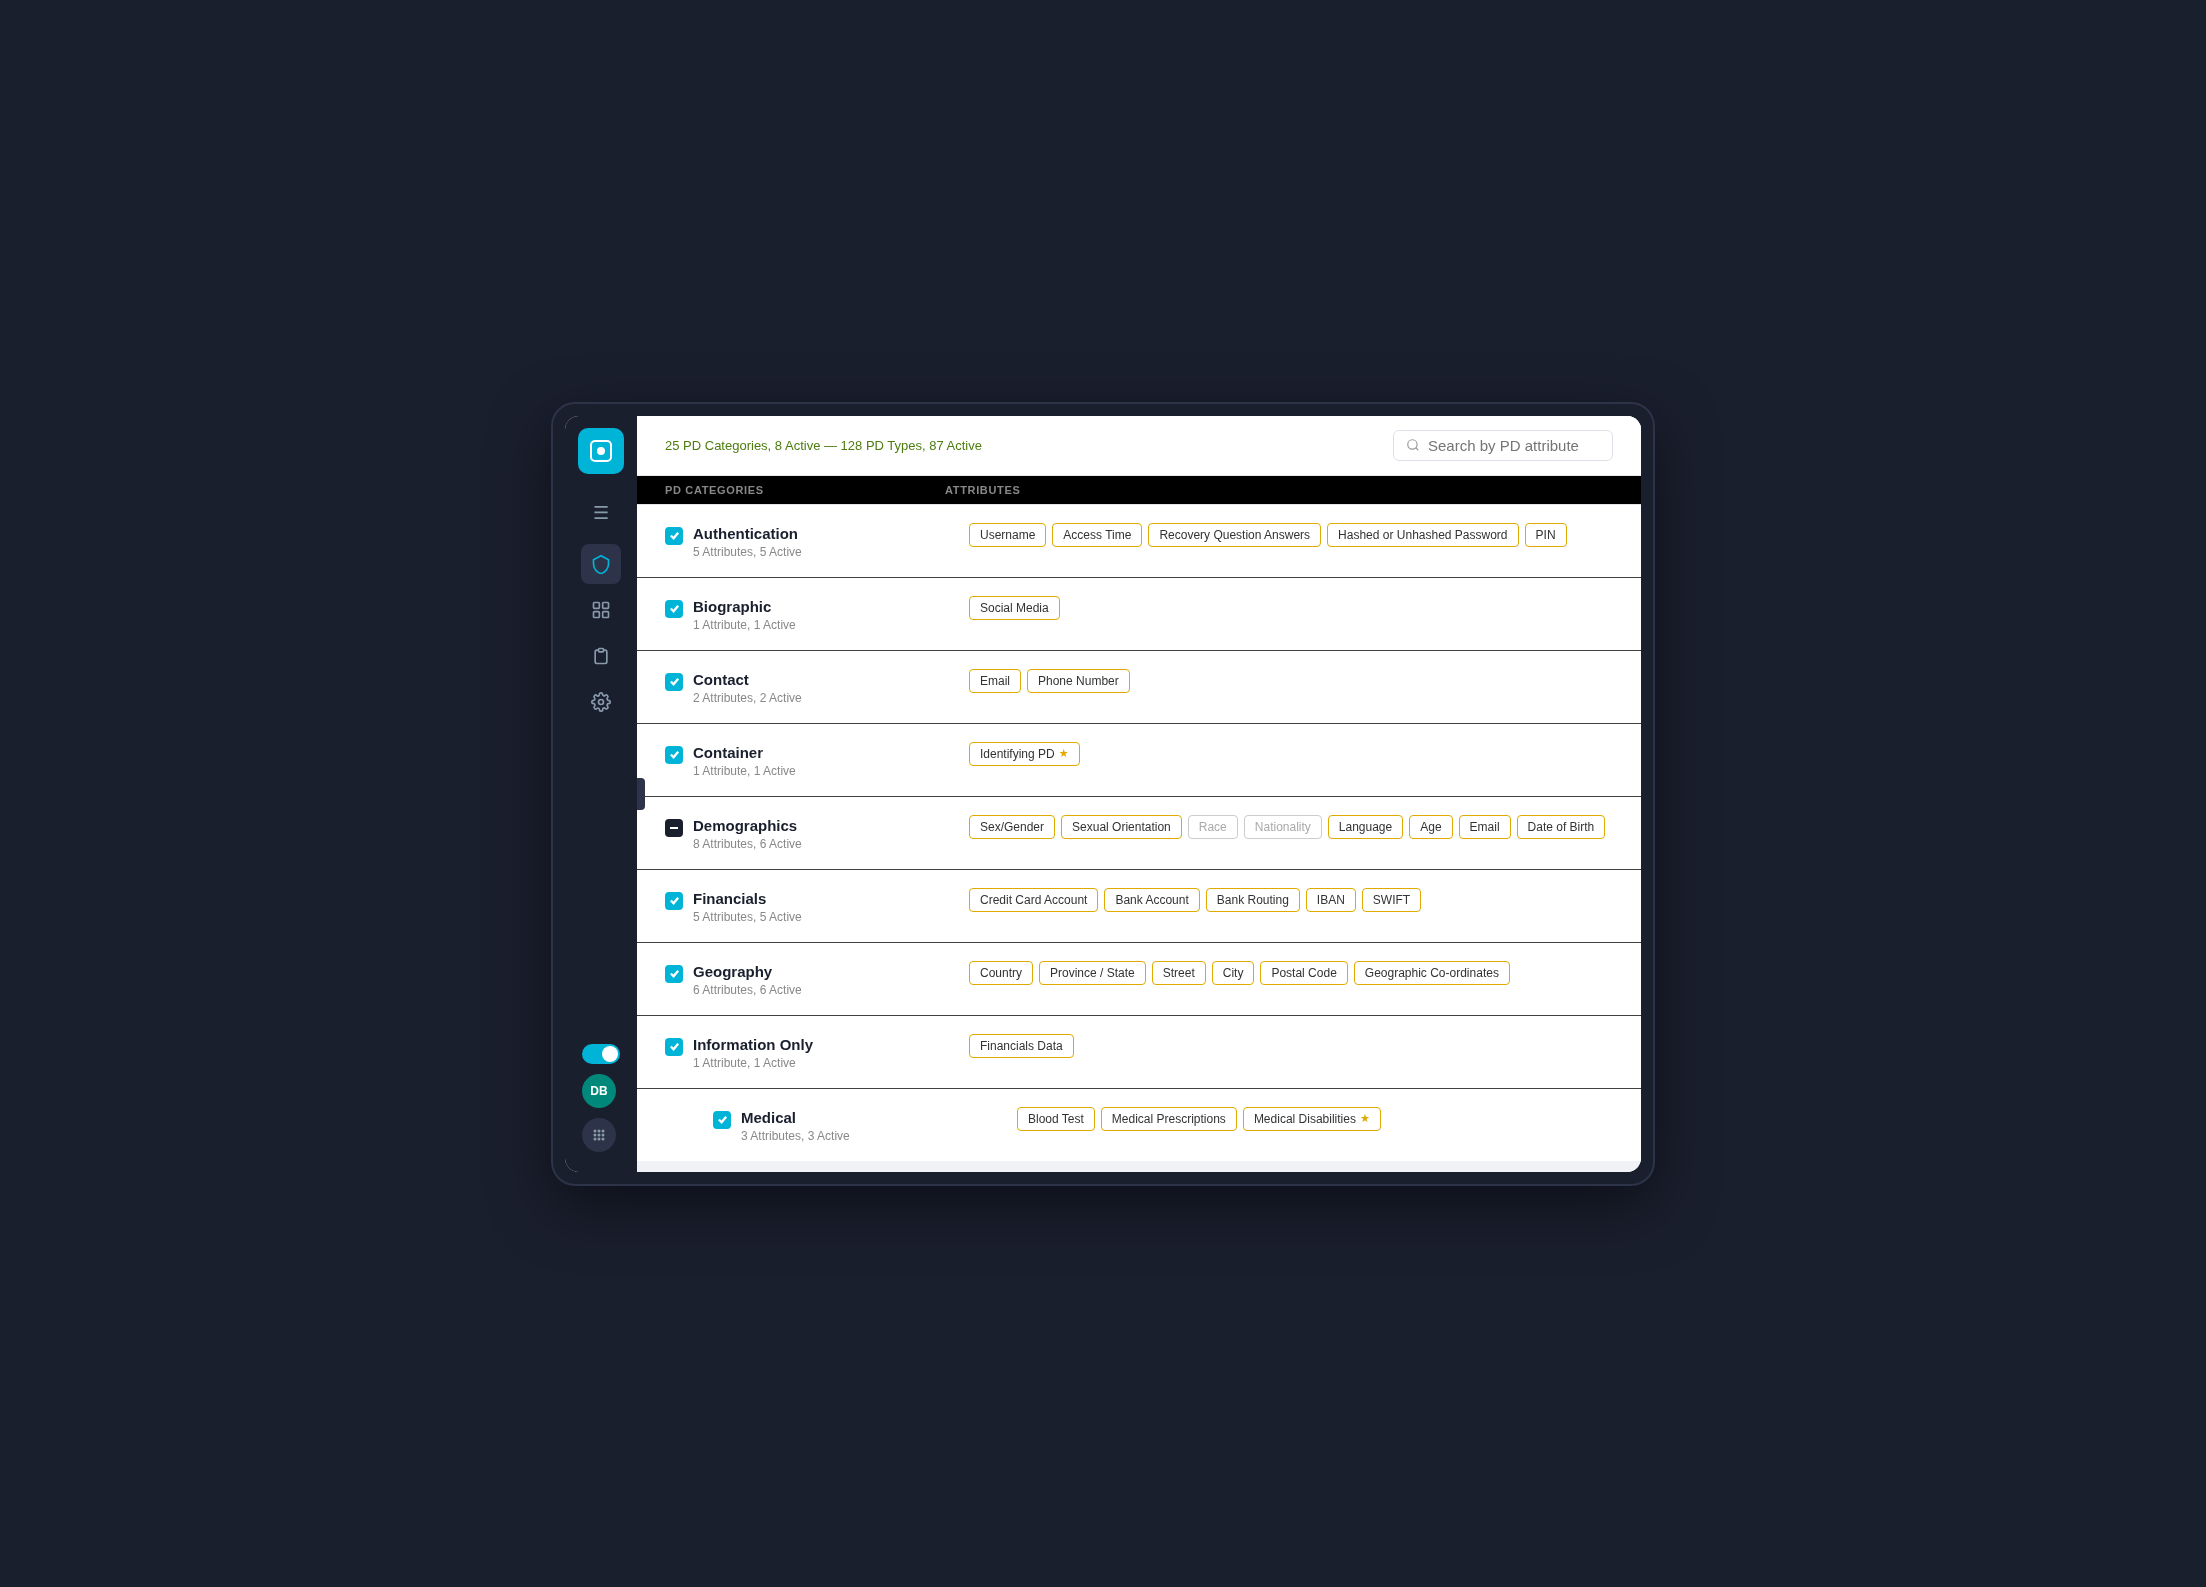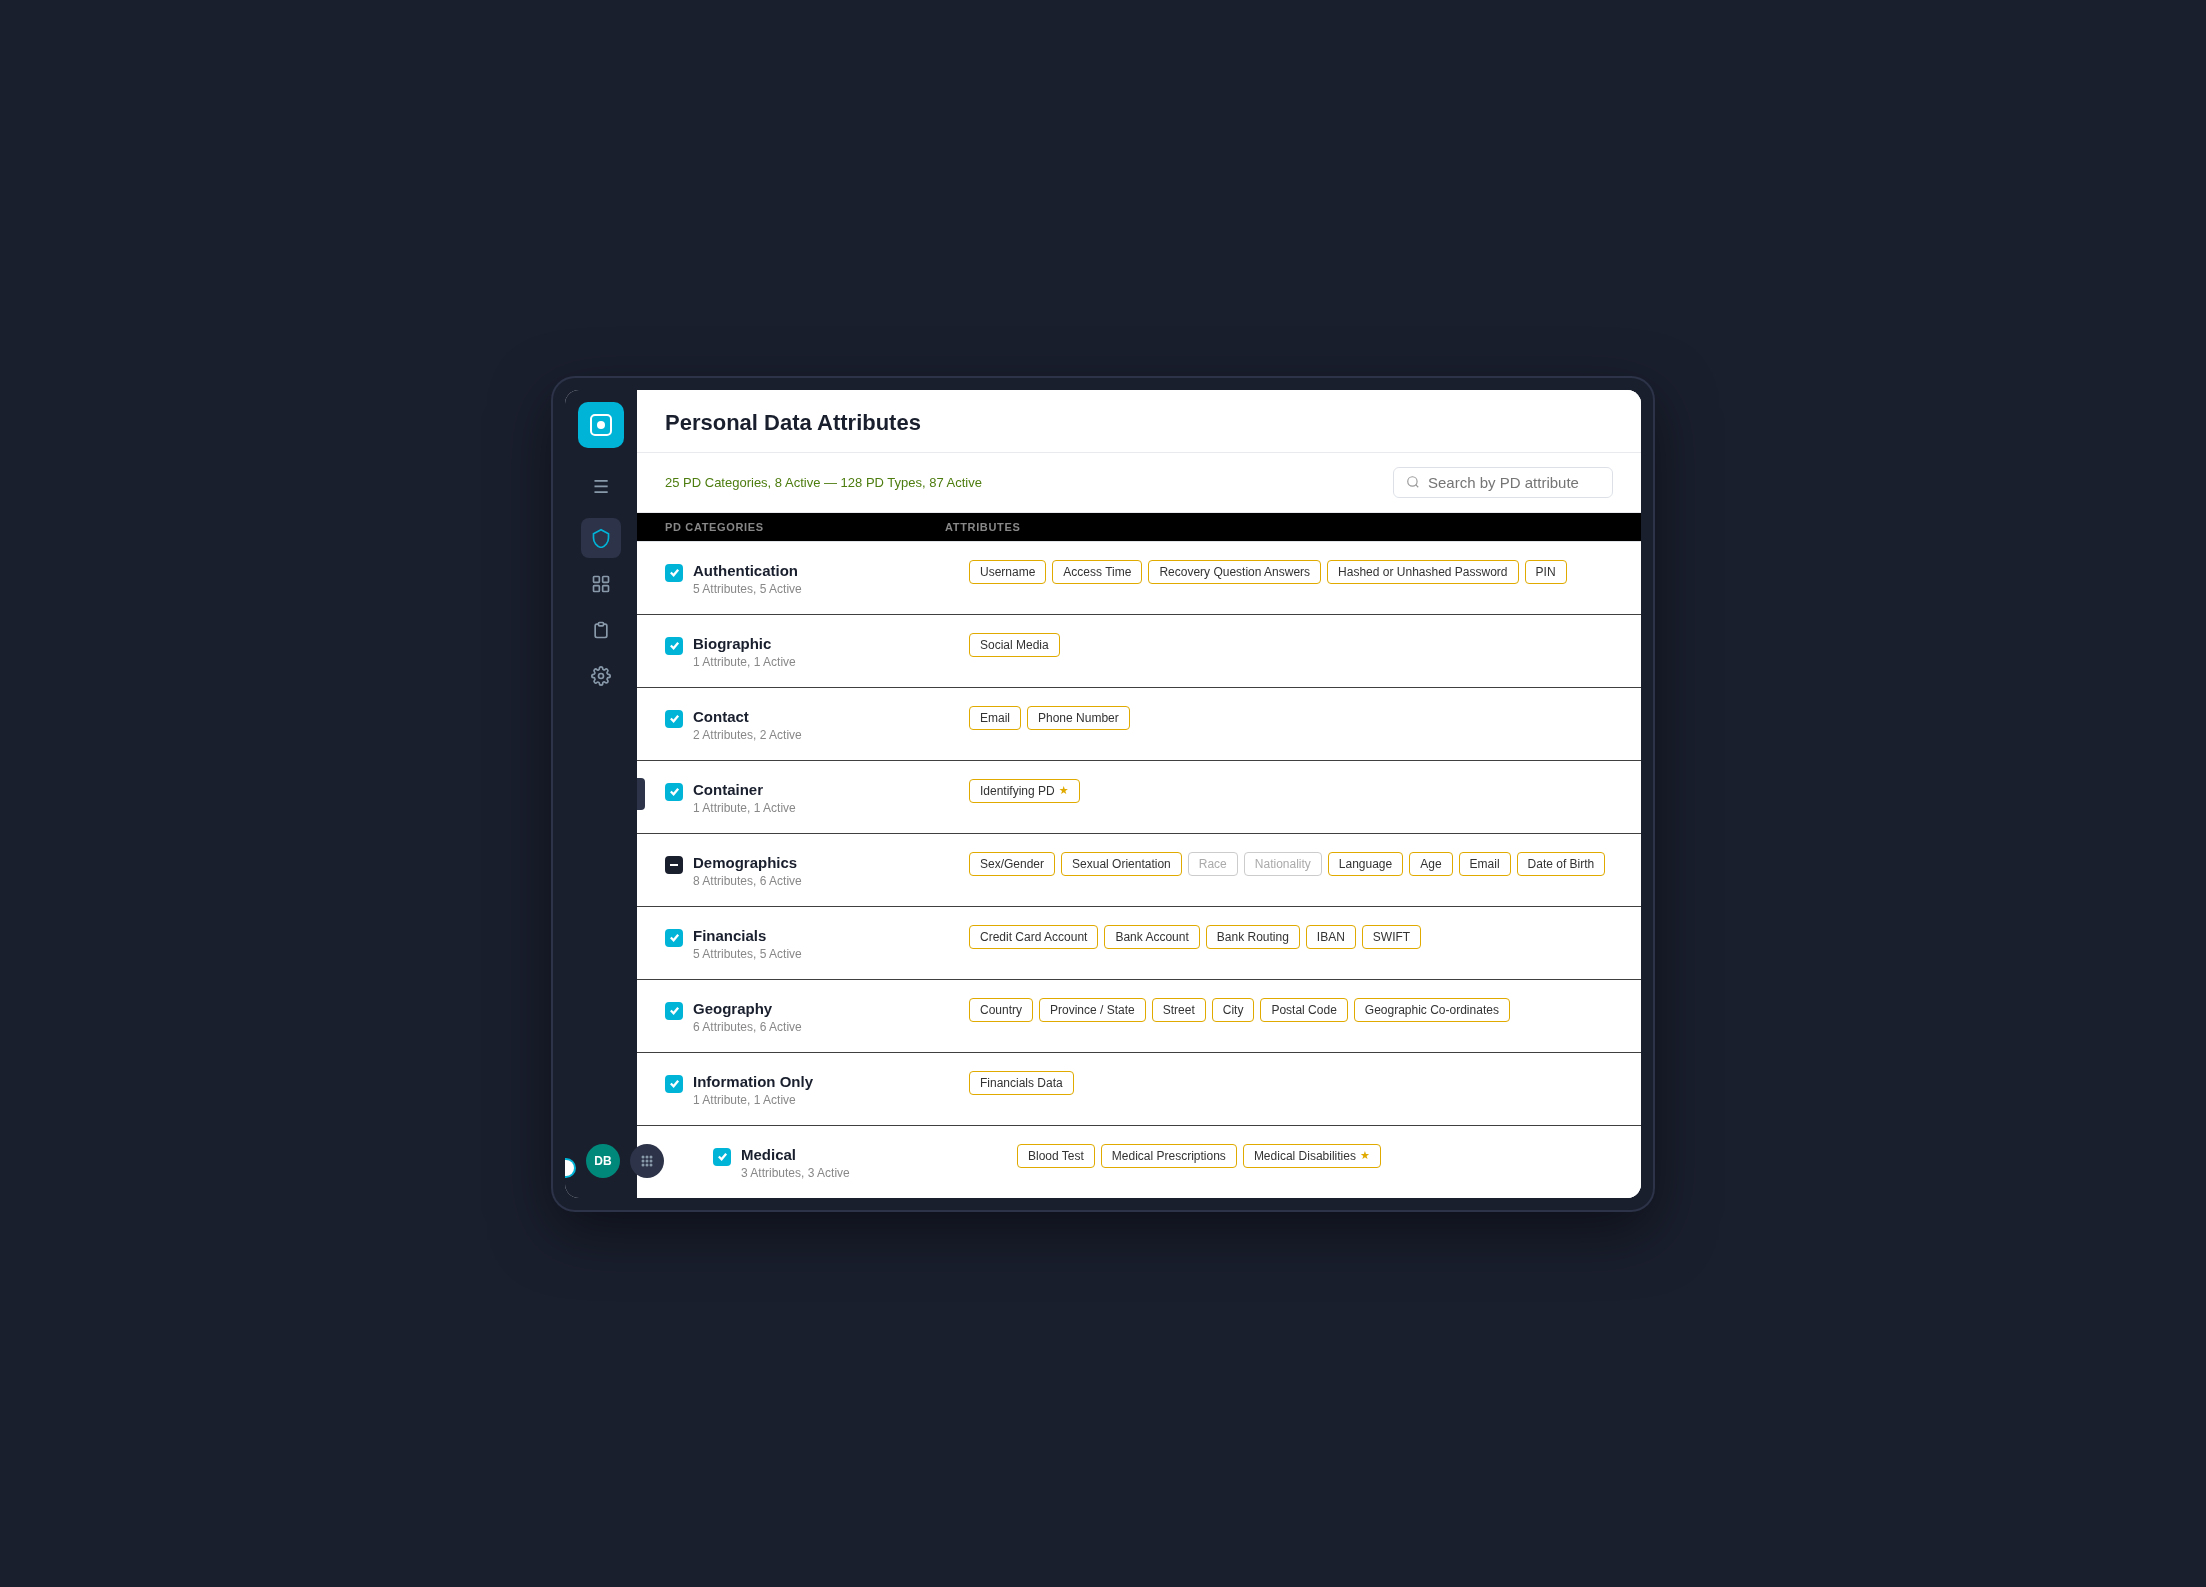--- a/index.html
+++ b/index.html
@@ -71,21 +71,22 @@
       display: flex;
       align-items: center;
       justify-content: center;
       cursor: pointer;
       color: #8899aa;
       font-size: 18px;
     }
     .nav-item.active { background: #2d3348; color: #00b4d8; }
     .sidebar-bottom {
       display: flex;
-      align-items: flex-end;
+      flex-direction: column;
+      align-items: flex-start;
       gap: 10px;
       padding-bottom: 8px;
     }
     .avatar {
       width: 34px;
       height: 34px;
       border-radius: 50%;
       background: #00897b;
       display: flex;
       align-items: center;
@@ -343,23 +344,20 @@
             <circle cx="4" cy="12" r="1.5"></circle>
               <circle cx="8" cy="12" r="1.5"></circle>
               <circle cx="12" cy="12" r="1.5"></circle>
           </svg>
         </div>
       </div>
       <div class="expand-tab"></div>
     </div>
 
     <div class="main-content">
-      <div class="page-header">
-        <h1 class="page-title">Personal Data Attributes</h1>
-      </div>
 
       <div class="content-area">
 
         <div class="toolbar">
           <span class="stats-text">25 PD Categories, 8 Active  —  128 PD Types, 87 Active</span>
           <div class="search-box">
             <svg width="14" height="14" viewBox="0 0 24 24" fill="none" stroke="#999" stroke-width="2">
               <circle cx="11" cy="11" r="8"></circle>
                 <path d="M21 21l-4.35-4.35"></path>
             </svg>

